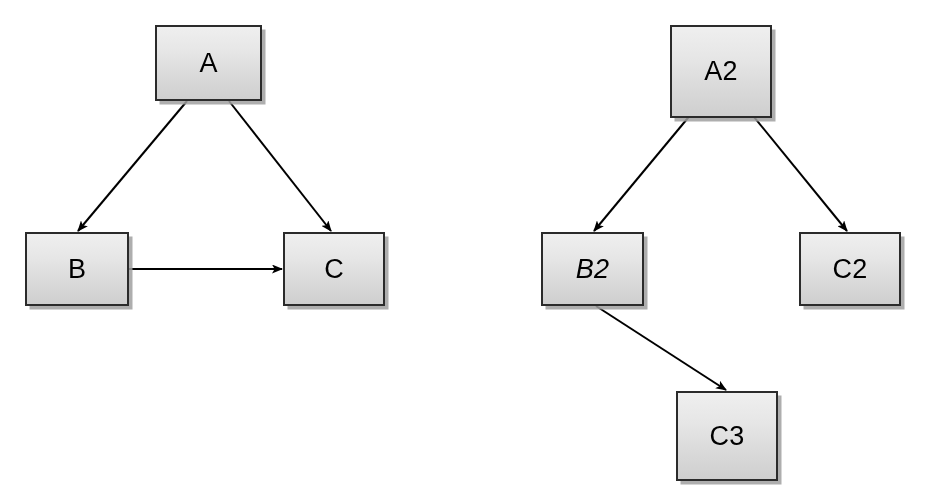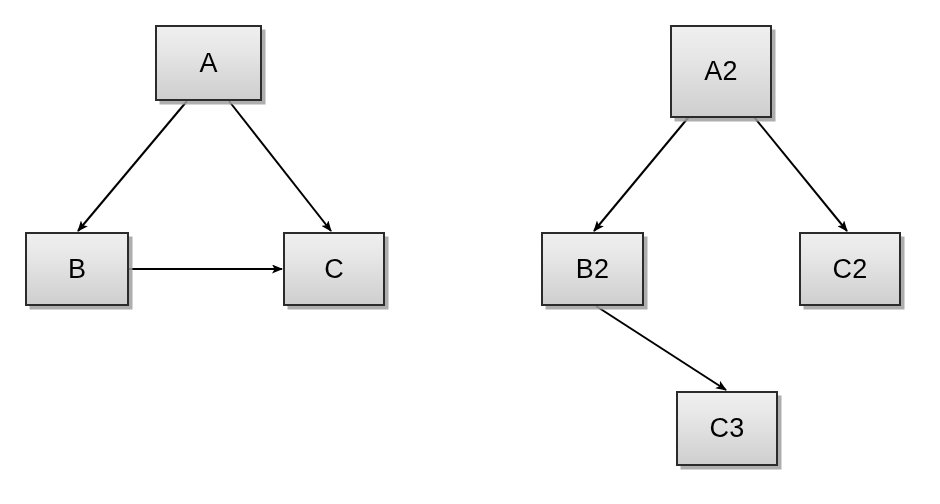--- a/index.html
+++ b/index.html
@@ -73,24 +73,24 @@
       </div>
       <div class="node" style="left: 25px; top: 232px; width: 104px; height: 74px;">
         <span class="node-label">B</span>
       </div>
       <div class="node" style="left: 283px; top: 232px; width: 102px; height: 74px;">
         <span class="node-label">C</span>
       </div>
       <div class="node" style="left: 670px; top: 25px; width: 102px; height: 93px;">
         <span class="node-label">A2</span>
       </div>
-      <div class="node" style="left: 541px; top: 232px; width: 103px; height: 74px;">
+      <div class="node" style="left: 541px; top: 232px; width: 103px; height: 74px; font-style: italic;">
         <span class="node-label">B2</span>
       </div>
       <div class="node" style="left: 799px; top: 232px; width: 102px; height: 74px;">
         <span class="node-label">C2</span>
       </div>
-      <div class="node" style="left: 676px; top: 391px; width: 102px; height: 75px;">
+      <div class="node" style="left: 676px; top: 391px; width: 102px; height: 90px;">
         <span class="node-label">C3</span>
       </div>
     </div>
 
 </div>
 
 </body></html>

